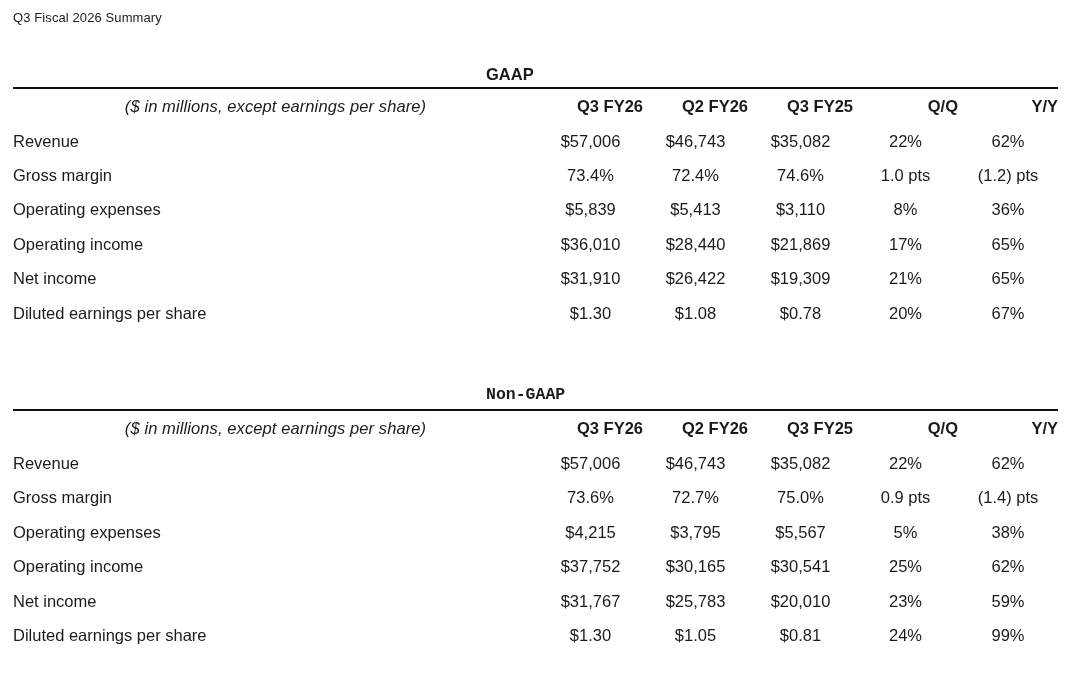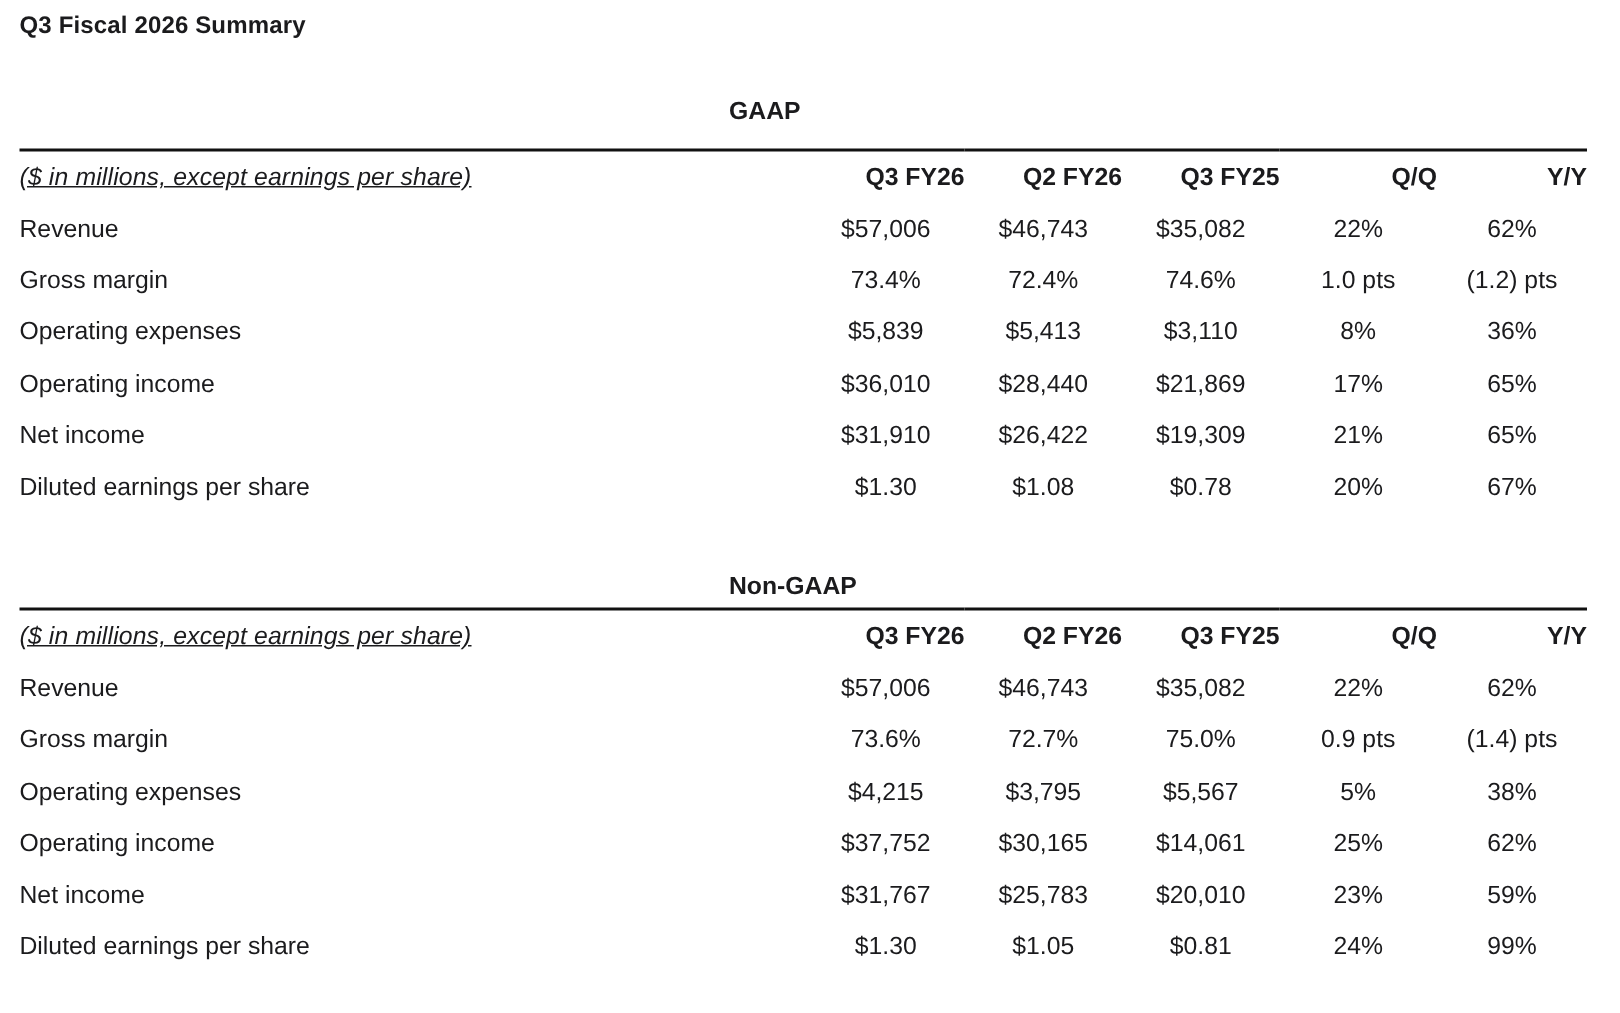--- a/index.html
+++ b/index.html
@@ -6,60 +6,59 @@
   html, body { background: #ffffff; }
   body {
     width: 1080px;
     height: 675px;
     overflow: hidden;
     font-family: "Liberation Sans", "DejaVu Sans", sans-serif;
     color: #1b1b1d;
   }
   .page { padding: 8px 0 0 13px; }
   .page-title {
-    font-size: 16px;
-    font-weight: bold;
+    font-size: 13px;
+    font-weight: normal;
     line-height: 20px;
     letter-spacing: 0.1px;
   }
   .fin-section { width: 1045px; }
   .section-title {
     font-size: 16.5px;
     font-weight: bold;
     line-height: 18px;
     margin-left: 473px;
-    margin-bottom: 16px;
+    margin-bottom: 4px;
     white-space: nowrap;
   }
   .sec-gaap .section-title { margin-top: 37px; }
-  .sec-nongaap .section-title { margin-top: 40px; margin-bottom: 5px; }
+  .sec-nongaap .section-title { margin-top: 56px; margin-bottom: 5px; font-family: Liberation Mono, monospace; }
   table.fin-table {
     width: 1045px;
     border-collapse: collapse;
     table-layout: fixed;
     border-top: 2px solid #111111;
   }
   col.c-label { width: 525px; }
   col.c-num   { width: 105px; }
   col.c-last  { width: 100px; }
   thead th {
     height: 36px;
     vertical-align: middle;
     font-size: 16.5px;
     font-weight: bold;
     text-align: right;
     white-space: nowrap;
     padding: 0;
   }
   thead th.unit-note {
-    text-align: left;
+    text-align: center;
     font-weight: normal;
     font-style: italic;
     letter-spacing: 0.1px;
-    text-decoration: underline;
   }
   tbody td {
     height: 34.4px;
     vertical-align: middle;
     font-size: 16.5px;
     white-space: nowrap;
     padding: 0;
   }
   td.row-label { text-align: left; }
   td.num { text-align: center; }
@@ -188,21 +187,21 @@
           <td class="num">$4,215</td>
           <td class="num">$3,795</td>
           <td class="num">$5,567</td>
           <td class="num">5%</td>
           <td class="num">38%</td>
         </tr>
         <tr>
           <td class="row-label">Operating income</td>
           <td class="num">$37,752</td>
           <td class="num">$30,165</td>
-          <td class="num">$14,061</td>
+          <td class="num">$30,541</td>
           <td class="num">25%</td>
           <td class="num">62%</td>
         </tr>
         <tr>
           <td class="row-label">Net income</td>
           <td class="num">$31,767</td>
           <td class="num">$25,783</td>
           <td class="num">$20,010</td>
           <td class="num">23%</td>
           <td class="num">59%</td>

